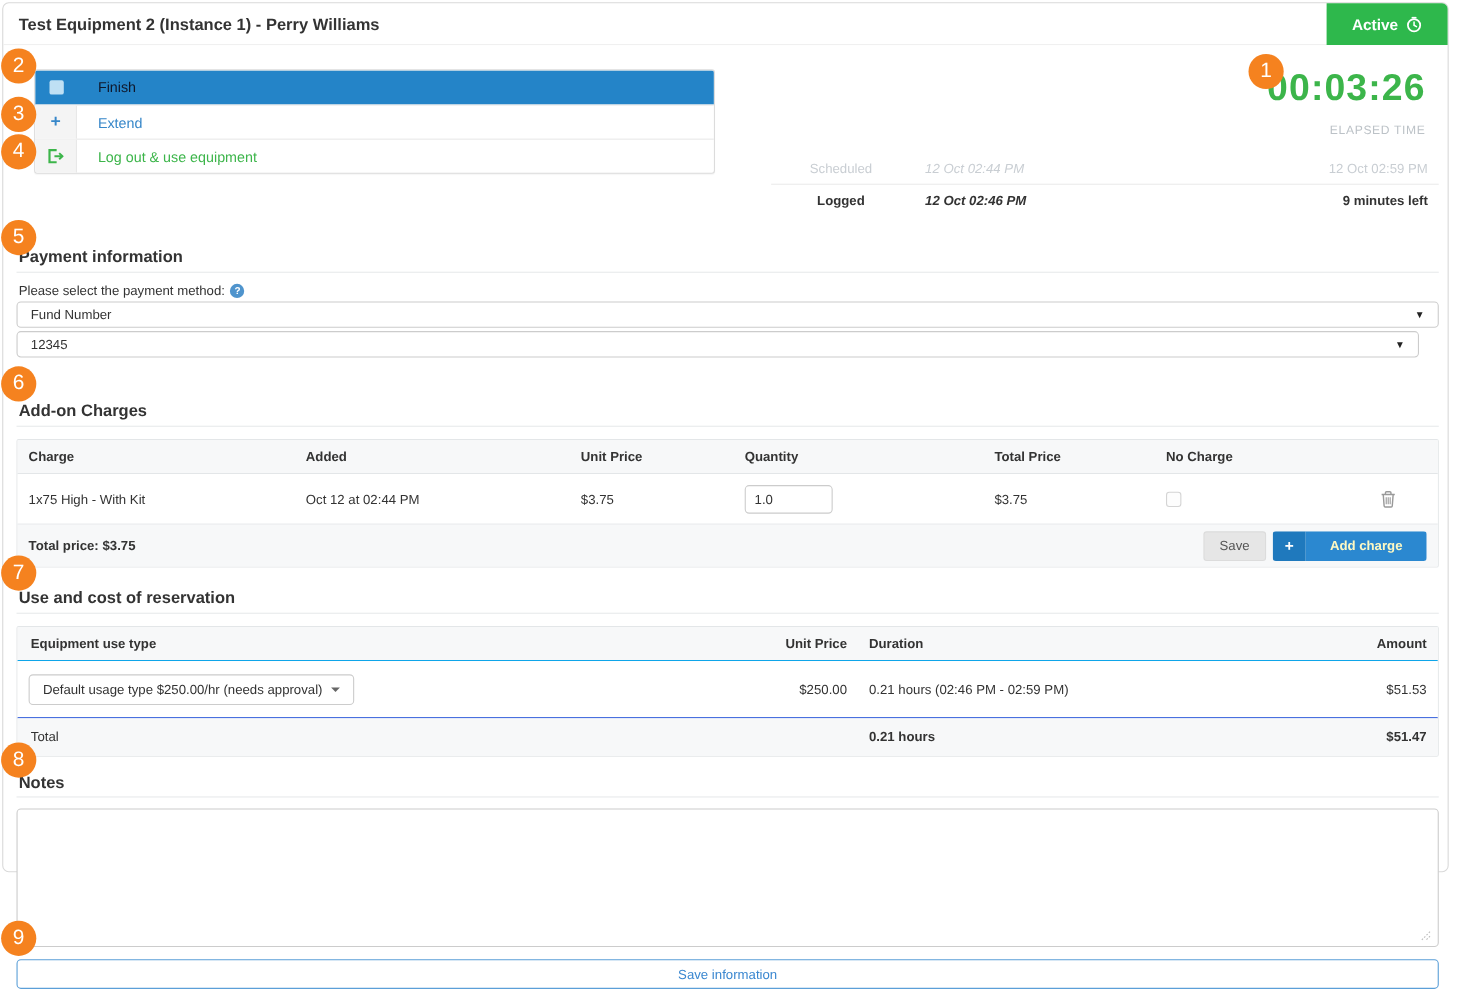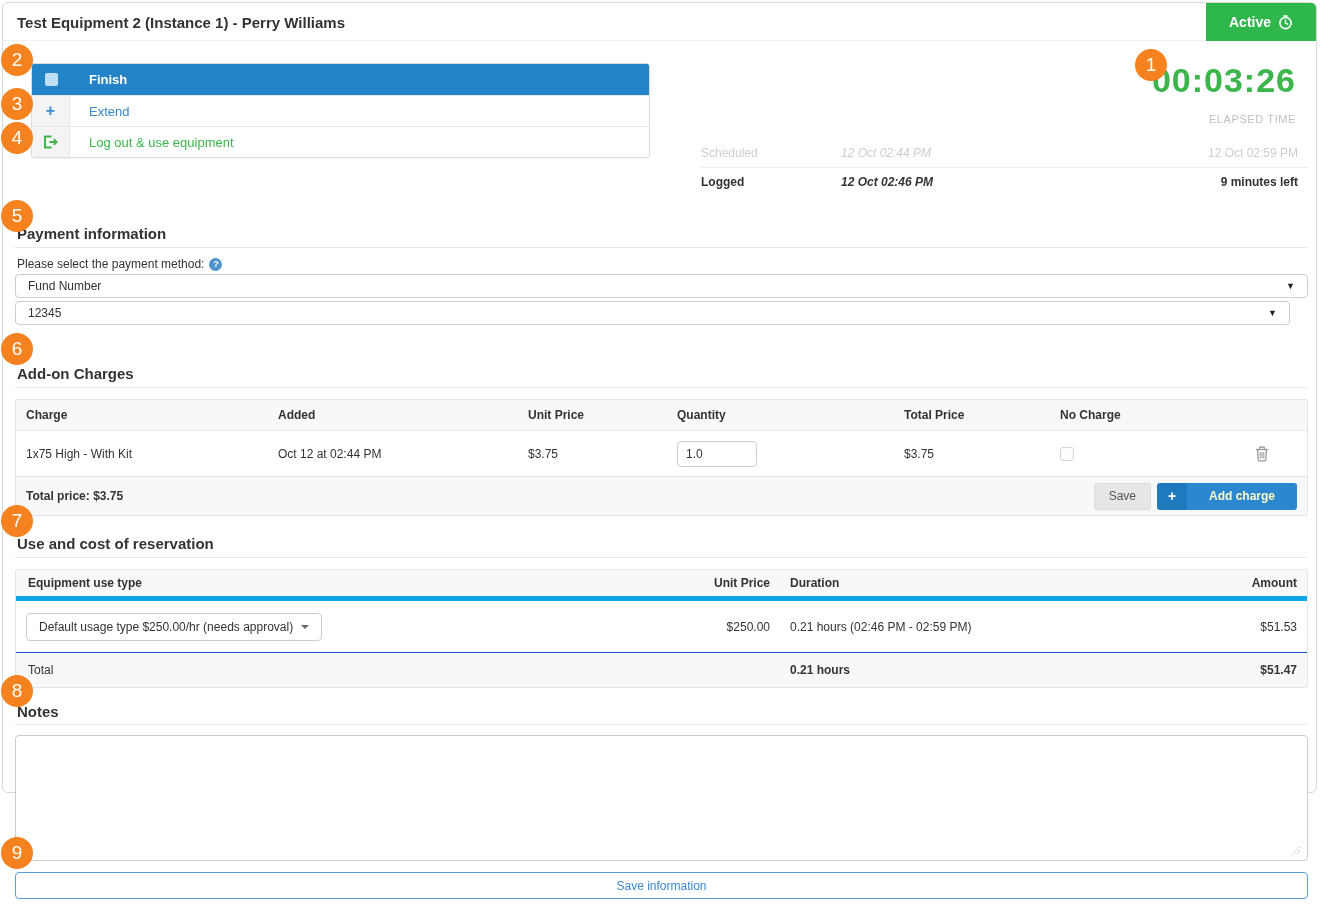--- a/index.html
+++ b/index.html
@@ -24,36 +24,36 @@
     align-items:center; justify-content:center; z-index:40; }
 
   
   .timer { position:absolute; right:20px; top:58px; font-size:34px; font-weight:bold;
     color:#3cb54a; letter-spacing:1px; }
   .elapsed-label { position:absolute; right:20px; top:110px; font-size:11px;
     color:#bcc2c7; letter-spacing:0.6px; }
 
   .sched-table { position:absolute; left:698px; top:136px; width:607px; font-size:12px; }
   .sched-row { display:grid; grid-template-columns:127px 250px 1fr; height:28px; align-items:center; }
-  .sched-row .c1 { text-align:left; }
+  .sched-row .c1 { text-align:center; }
   .sched-row .c2 { padding-left:13px;font-style:italic; }
   .sched-row .c3 { text-align:right; padding-right:10px; }
   .sched-row.scheduled { color:#c9ced3; }
   .sched-row.logged { color:#333; font-weight:bold; border-top:1px solid #ececec; }
 
   
   .menu { position:absolute; left:28px; top:60px; width:619px;
     border:1px solid #dcdcdc; border-radius:3px; box-shadow:0 1px 1px rgba(0,0,0,.04);
     background:#fff; overflow:hidden; }
   .menu-row { display:grid; grid-template-columns:38px 1fr; height:31px; cursor:pointer; }
   .menu-row + .menu-row { border-top:1px solid #e8e8e8; }
   .menu-icon-cell { display:flex; align-items:center; justify-content:center; }
   .menu-label { display:flex; align-items:center; padding-left:19px; font-size:13px; }
   .row-finish { background:#2484c8; }
-  .row-finish .menu-label { color:#ffffff; font-weight:bold; }
+  .row-finish .menu-label { color:#0f172a; font-weight:normal; }
   .finish-square { width:13px; height:13px; background:#bfe0f4; border-radius:2px; }
   .row-extend .menu-icon-cell, .row-logout .menu-icon-cell { background:#f4f4f4; border-right:1px solid #e8e8e8; }
   .row-extend .menu-label { color:#3787c9; }
   .plus-glyph { color:#3787c9; font-size:16px; font-weight:bold; line-height:1; }
   .row-logout .menu-label { color:#3cb54a; }
 
   
   .section-heading { position:absolute; left:14px; font-size:15px; font-weight:bold; color:#333; }
   .rule { position:absolute; left:12px; width:1293px; height:1px; background:#e8eaec; }
 
@@ -92,21 +92,21 @@
   .btn-addcharge .label-seg { background:#2b88d0; color:#fef9c3; font-size:12px; font-weight:bold;
     display:flex; align-items:center; padding:0 22px; font-family:"Liberation Sans",sans-serif; }
 
   
   .res-table { position:absolute; left:12px; top:566px; width:1293px;
     border:1px solid #e3e6e8; border-radius:2px; font-size:12px; }
   .res-grid { display:grid; grid-template-columns:686px 88px 400px 1fr; align-items:center; }
   .res-grid .c1 { padding-left:12px; }
   .res-grid .c2 { text-align:right; padding-right:20px; }
   .res-grid .c4 { text-align:right; padding-right:10px; }
-  .res-head { height:31px; background:#f7f8f9; border-bottom:5px solid #0ea5e9; font-weight:bold; }
+  .res-head { height:31px; background:#f7f8f9; border-bottom:1px solid #0ea5e9; font-weight:bold; }
   .res-row { height:52px; background:#fff; border-bottom:1px solid #1d4ed8; }
   .usage-dropdown { margin-left:10px; height:28px; border:1px solid #ccc; border-radius:4px;
     background:#fff; display:inline-flex; align-items:center; gap:8px; padding:0 12px;
     font-size:12px; color:#333; cursor:pointer; }
   .caret-tri { width:0; height:0; border-left:4px solid transparent; border-right:4px solid transparent;
     border-top:4px solid #666; }
   .res-total { height:34px; background:#f7f8f9; }
   .bold { font-weight:bold; }
 
   

